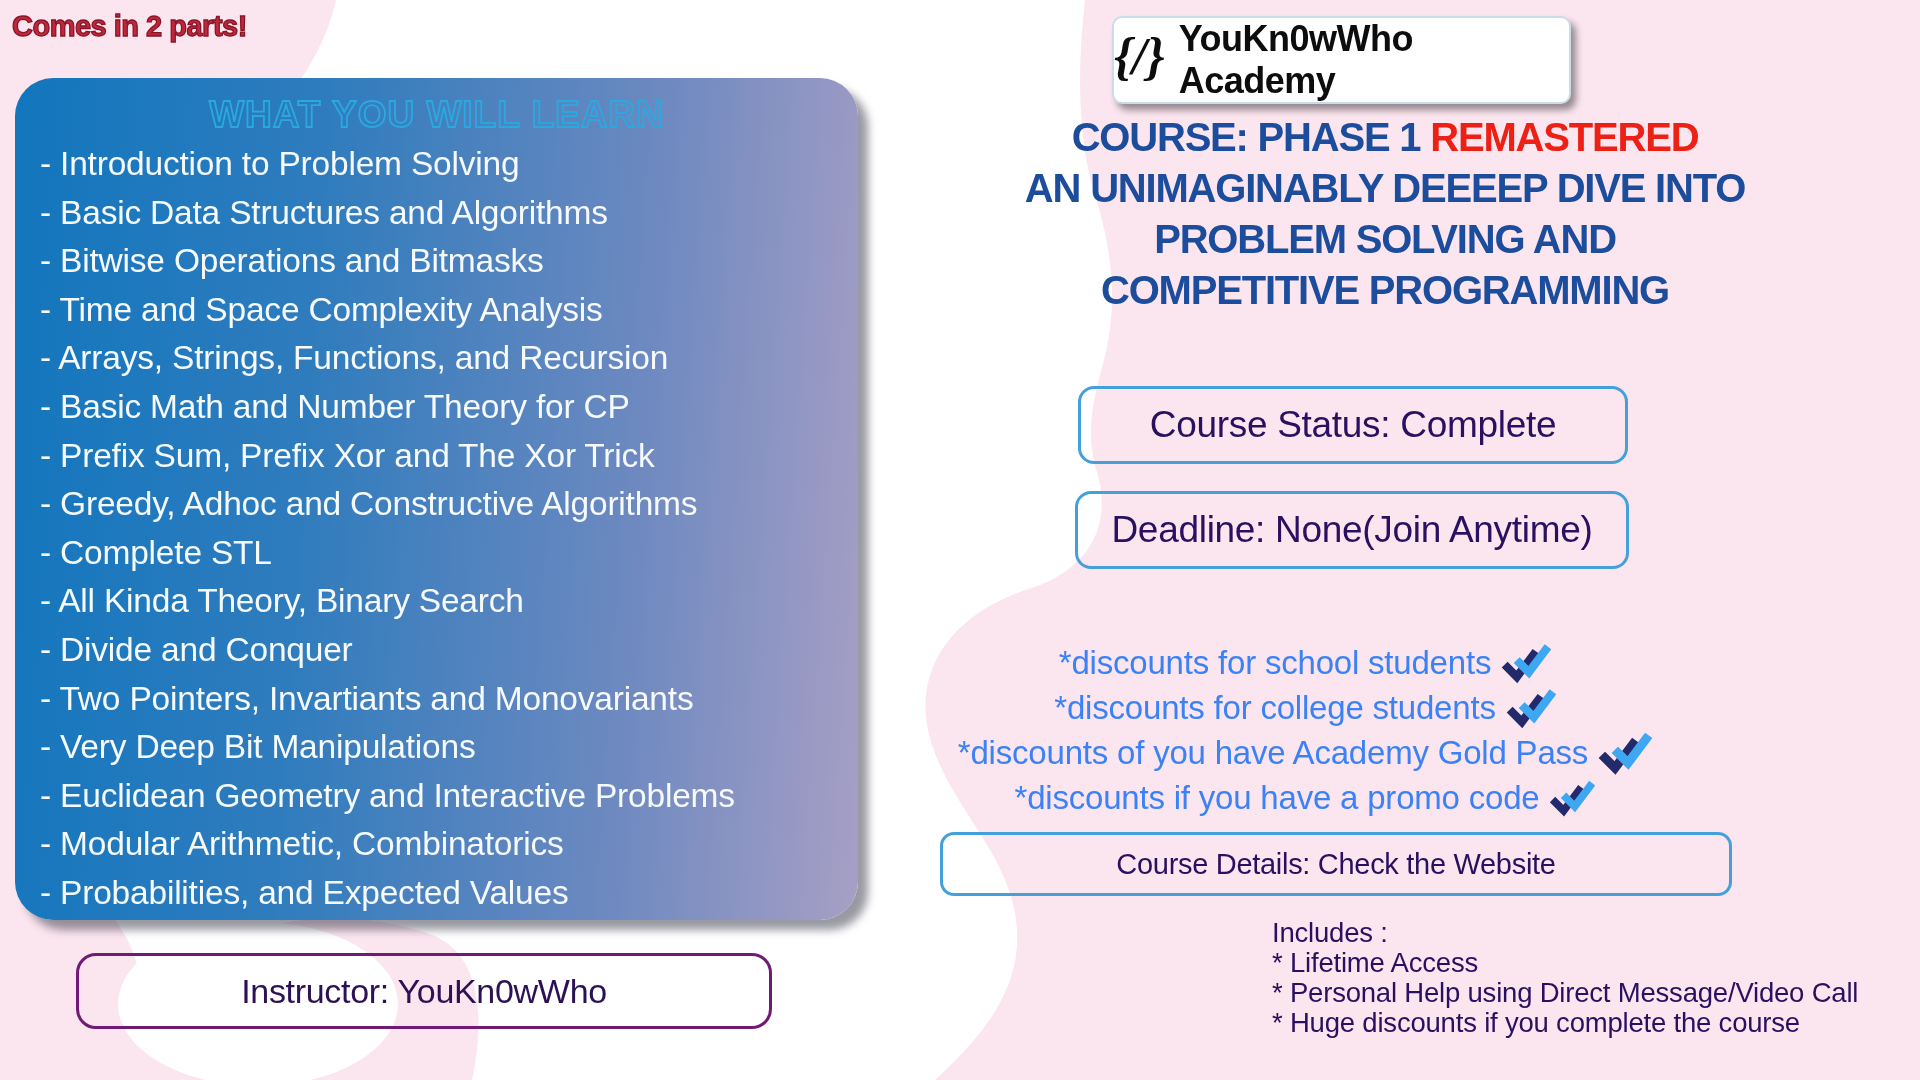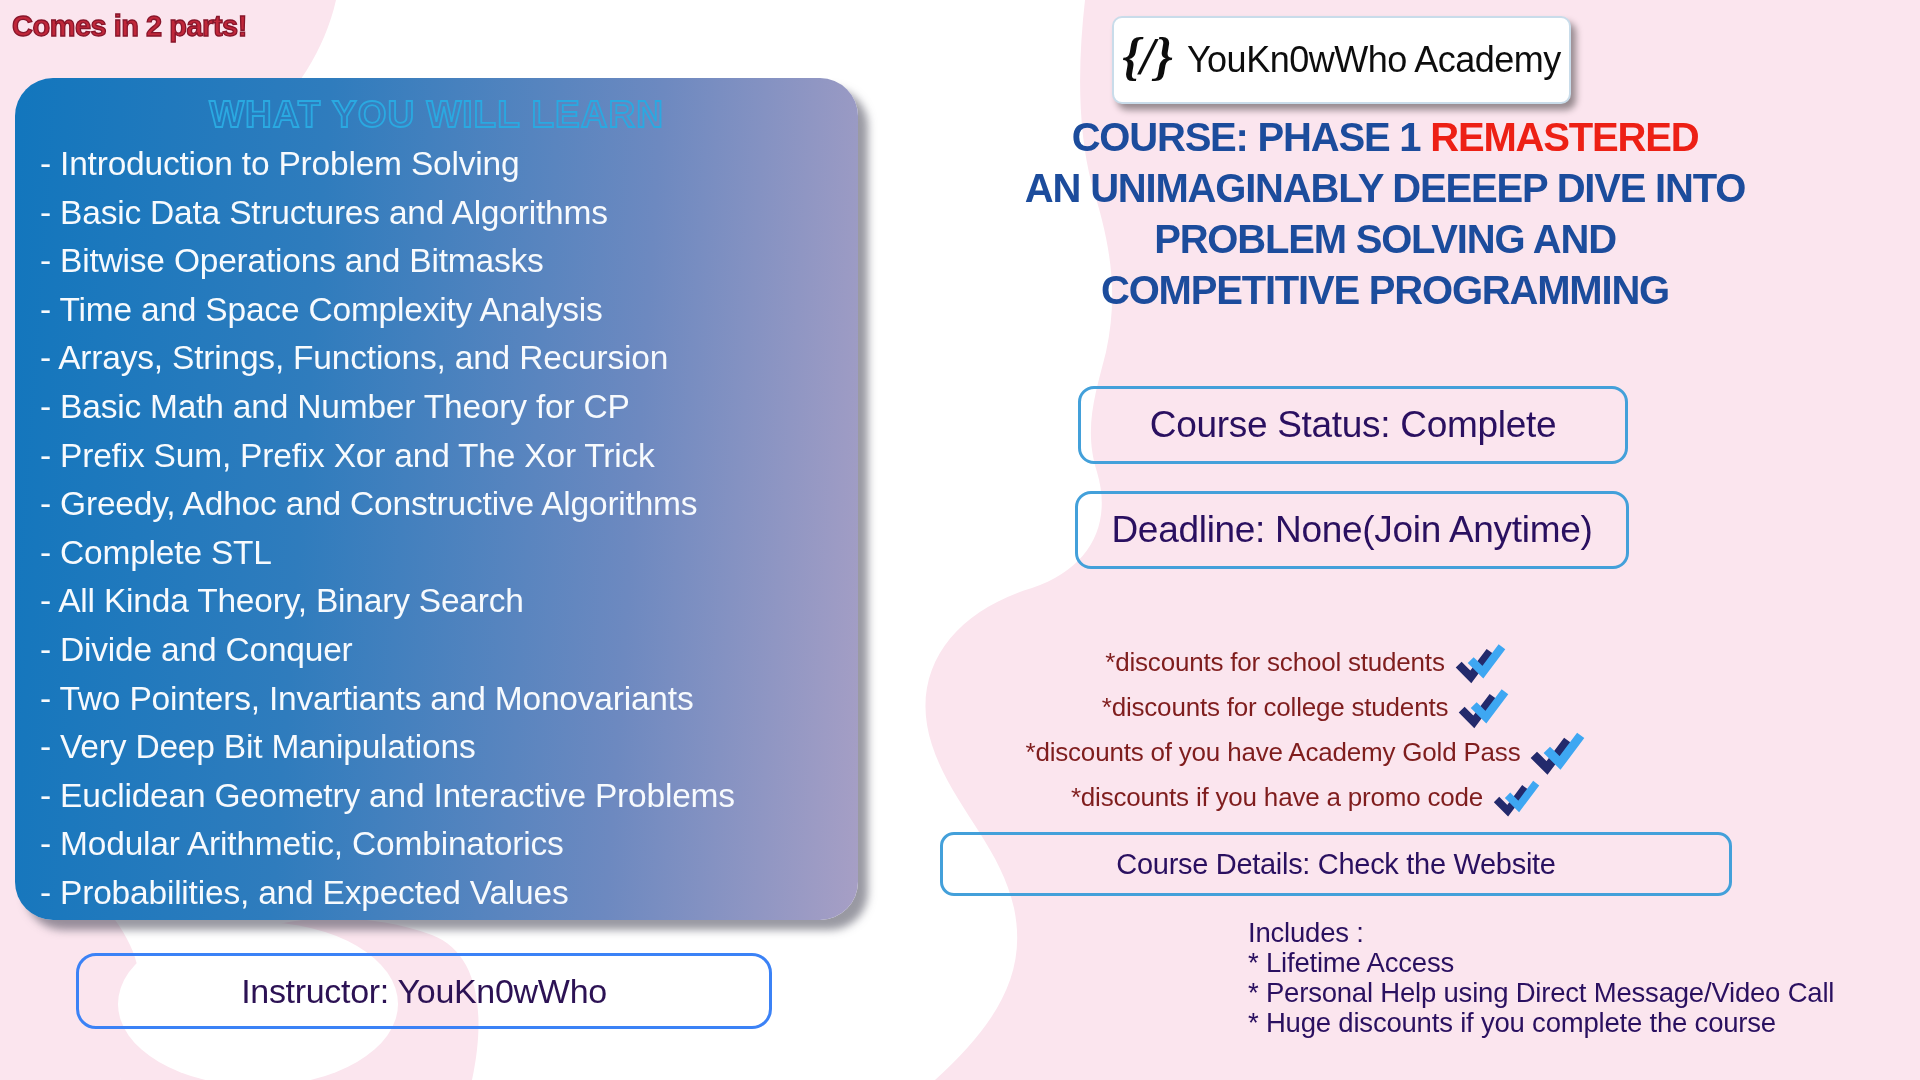--- a/index.html
+++ b/index.html
@@ -37,38 +37,38 @@
     list-style:none;margin:0;padding:0 20px 0 25px;
   }
   .learn-list li{
     font-size:33.5px;line-height:48.6px;color:#f7fafd;
     white-space:nowrap;letter-spacing:-0.2px;
   }
 
   
   .instructor-box{
     left:76px;top:953px;width:690px;height:70px;
-    border:3px solid #3b82f6;border-radius:20px;
+    border:3px solid #701a75;border-radius:20px;
     display:flex;align-items:center;justify-content:center;
     background:transparent;
   }
   .instructor-box span{font-size:34px;color:#2c1254;letter-spacing:-0.3px;}
 
   
   .logo-box{
     left:1112px;top:16px;width:455px;height:84px;
     background:#ffffff;border:2px solid #c9dcea;border-radius:10px;
     box-shadow:5px 6px 7px rgba(0,0,0,0.40);
     display:flex;align-items:center;justify-content:center;gap:14px;
   }
   .logo-glyph{
     font-family:"Liberation Serif", serif;font-weight:700;font-style:italic;
     font-size:52px;color:#0d0d0d;line-height:1;transform:translateY(-3px);
   }
-  .logo-text{font-size:36px;font-weight:400;color:#0d0d0d;letter-spacing:-0.5px;}
+  .logo-text{font-size:36px;font-weight:700;color:#0d0d0d;letter-spacing:-0.5px;}
 
   
   .course-title{
     left:970px;top:112px;width:830px;text-align:center;
     font-size:40px;font-weight:700;line-height:51px;letter-spacing:-1.2px;
     color:#1c4c9c;
   }
   .course-title .hl{color:#ed2015;}
 
   
@@ -79,32 +79,33 @@
   }
   .status-box{left:1078px;top:386px;width:544px;height:72px;}
   .deadline-box{left:1075px;top:491px;width:548px;height:72px;}
   .blue-box span{font-size:37px;color:#2a1060;letter-spacing:-0.3px;}
 
   
   .discounts{left:950px;top:640px;width:710px;}
   .discount-row{
     height:45px;display:flex;align-items:center;justify-content:center;gap:12px;
   }
-  .discount-row span{font-size:26px;color:#7f1d1d;letter-spacing:-0.2px;}
+  .discount-row span{font-size:33px;color:#3b82f6;letter-spacing:-0.2px;}
   .dblcheck{flex:0 0 auto;overflow:visible;}
 
   
   .details-box{left:940px;top:832px;width:786px;height:58px;border-radius:14px;}
   .details-box span{font-size:29px;}
 
   
   .includes{left:1248px;top:918px;}
   .includes div{
     font-size:27.5px;line-height:30px;color:#2a1060;white-space:nowrap;
     letter-spacing:-0.2px;
+    margin-left:24px;
   }
 </style>
 </head>
 <body>
 
 <svg class="bg-svg" width="1920" height="1080" viewBox="0 0 1920 1080">
   <rect width="1920" height="1080" fill="#ffffff"></rect>
   <path fill="#fbe5ee" d="M0,0 L336,0 C315,95 225,175 115,218 C55,242 32,285 30,360 L30,860 C80,880 112,906 130,945 C150,987 140,1040 120,1080 L0,1080 Z"></path>
   <path fill="#fbe5ee" d="M1085,0 L1920,0 L1920,1080 L935,1080 C995,1025 1028,975 1014,908 C1000,845 952,806 932,745 C908,672 952,612 1032,588 C1092,568 1112,522 1097,472 C1083,428 1096,392 1106,352 C1119,292 1110,242 1092,185 C1077,128 1078,62 1085,0 Z"></path>
   <path fill="#fbe5ee" d="M120,1080 C130,1030 152,972 205,948 C283,912 362,910 432,935 C477,952 487,1010 472,1080 Z"></path>

